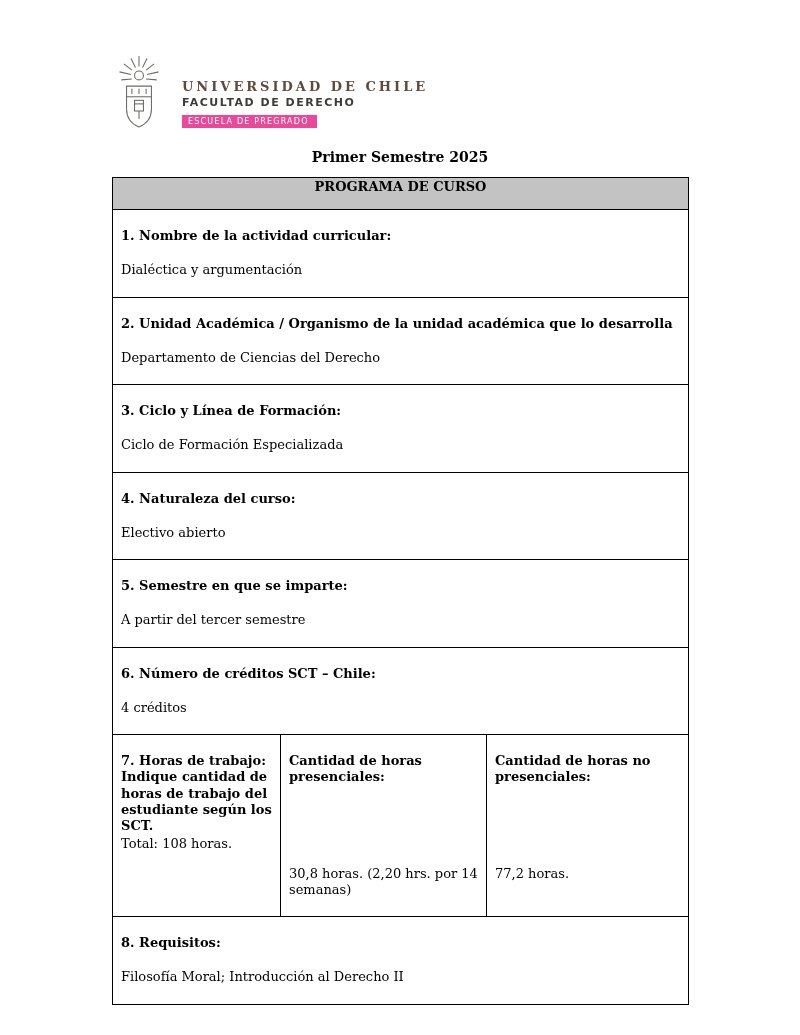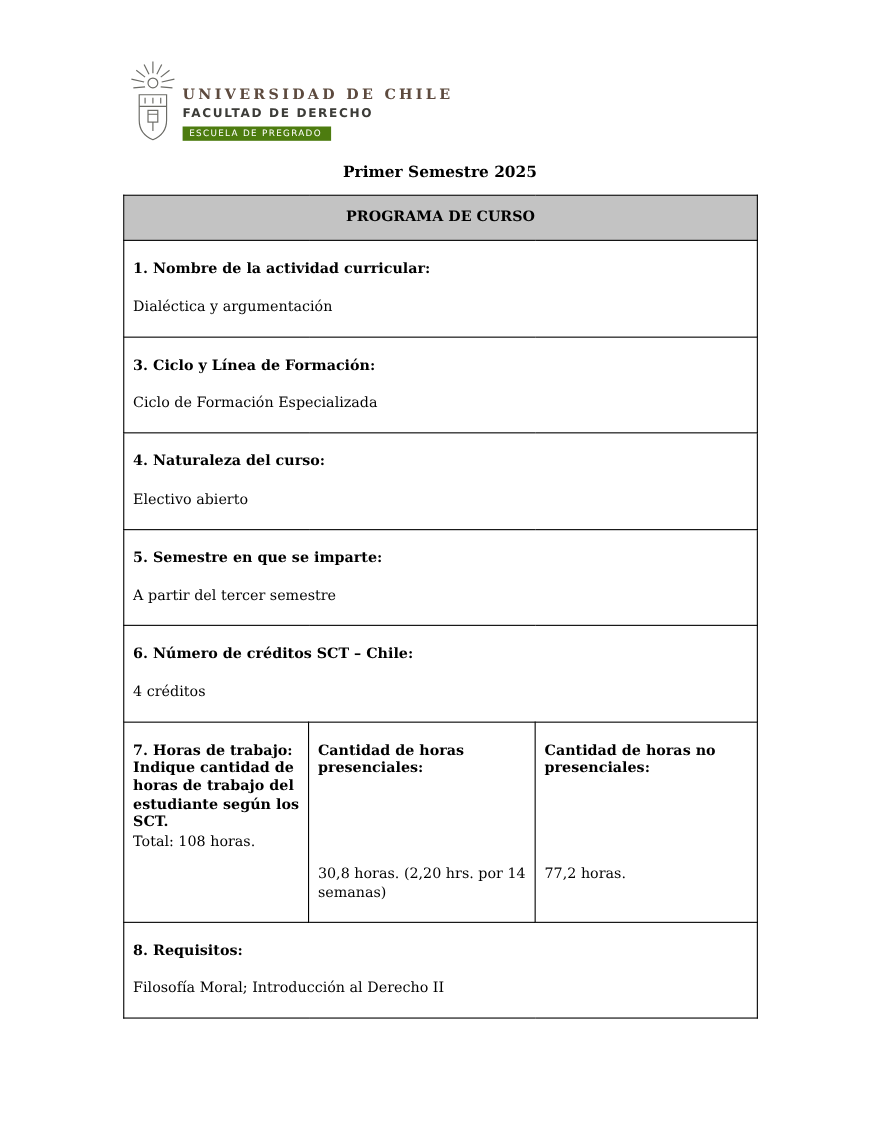--- a/index.html
+++ b/index.html
@@ -12,53 +12,53 @@
   }
   .page {
     width: 800px; height: 1035px;
     padding: 55px 112px 0 112px;
     background: #fff;
     position: relative;
   }
   
   .letterhead { display: flex; align-items: flex-start; height: 80px; margin-bottom: 14px; }
   .emblem { width: 54px; height: 80px; flex: 0 0 54px; }
-  .logo-text { margin-left: 0; padding-top: 24px; }
+  .logo-text { margin-left: 16px; padding-top: 24px; }
   .uni-line {
     font-size: 13px; letter-spacing: 3px; font-weight: bold;
     color: #5d4a3e; white-space: nowrap;
   }
   .fac-line {
     font-family: "DejaVu Sans", sans-serif;
     font-size: 11px; letter-spacing: 1.5px; font-weight: bold;
     color: #3c3c38; margin-top: 2px; white-space: nowrap;
   }
   .school-bar {
     display: inline-block;
-    background: #4d7c0f; color: #ffffff;
+    background: #ec4899; color: #ffffff;
     font-family: "DejaVu Sans", sans-serif;
     font-size: 8px; letter-spacing: 1.2px;
     padding: 2px 8px 2px 6px; margin-top: 3px; white-space: nowrap;
   }
   
   .semester { font-weight: bold; font-size: 14px; margin: 6px 0 12px 0; text-align: center; }
   
   table.program { border-collapse: collapse; width: 576px; table-layout: fixed; }
   td {
     border: 1px solid #000;
     vertical-align: top;
     padding: 18px 8px;
     font-size: 13px;
     line-height: 1.25;
   }
   td.th-cell {
     background: #c3c3c3;
     text-align: center;
     font-weight: bold;
-    padding: 12px 4px;
+    padding: 1px 4px;
     height: 32px;
   }
   .label { font-weight: bold; }
   .value { margin-top: 18px; }
   .r1 td { height: 64px; }
   .r2 td { height: 70px; }
   .r3 td { height: 67px; }
   .r4 td { height: 68px; }
   .r5 td { height: 68px; }
   .r6 td { height: 72px; }
@@ -119,20 +119,26 @@
       <td colspan="3" class="th-cell">PROGRAMA DE CURSO</td>
     </tr>
 
     <tr class="r1">
       <td colspan="3">
         <div class="label">1. Nombre de la actividad curricular:</div>
         <div class="value">Dialéctica y argumentación</div>
       </td>
     </tr>
 
+    <tr class="r2">
+      <td colspan="3">
+        <div class="label">2. Unidad Académica / Organismo de la unidad académica que lo desarrolla</div>
+        <div class="value">Departamento de Ciencias del Derecho</div>
+      </td>
+    </tr>
 
     <tr class="r3">
       <td colspan="3">
         <div class="label">3. Ciclo y Línea de Formación:</div>
         <div class="value">Ciclo de Formación Especializada</div>
       </td>
     </tr>
 
     <tr class="r4">
       <td colspan="3">

